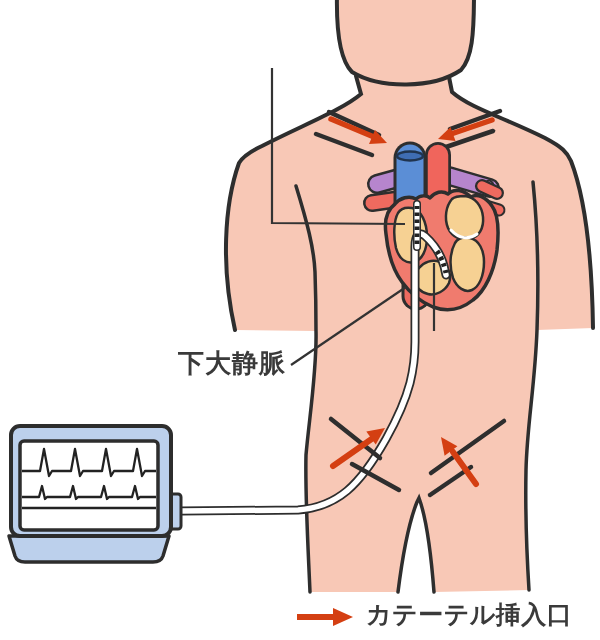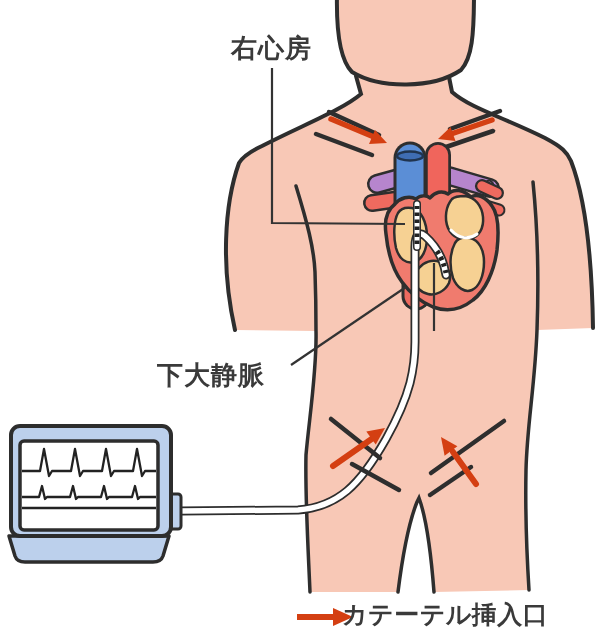--- a/index.html
+++ b/index.html
@@ -149,17 +149,16 @@
     <line x1="291" y1="365" x2="406" y2="287"></line>
     <line x1="434" y1="331" x2="434" y2="263"></line>
   </g>
 
   <g>
     <line x1="297" y1="617" x2="334" y2="617" stroke="#d43f12" stroke-width="6"></line>
     <polygon points="333,608 333,626 353,617" fill="#d43f12"></polygon>
   </g>
 </svg>
 
-<div class="lbl" style="left:231px;top:35px;">右心房</div>
-<div class="lbl" style="left:157px;top:350px;margin-top:12px;">下大静脈</div>
-<div class="lbl lbl-legend" style="left:342px;top:602px;">カテーテル挿入口</div>
+<div class="lbl" style="left:178px;top:350px;">下大静脈</div>
+<div class="lbl lbl-legend" style="left:366px;top:602px;">カテーテル挿入口</div>
 
 </div>
 
 </body></html>

